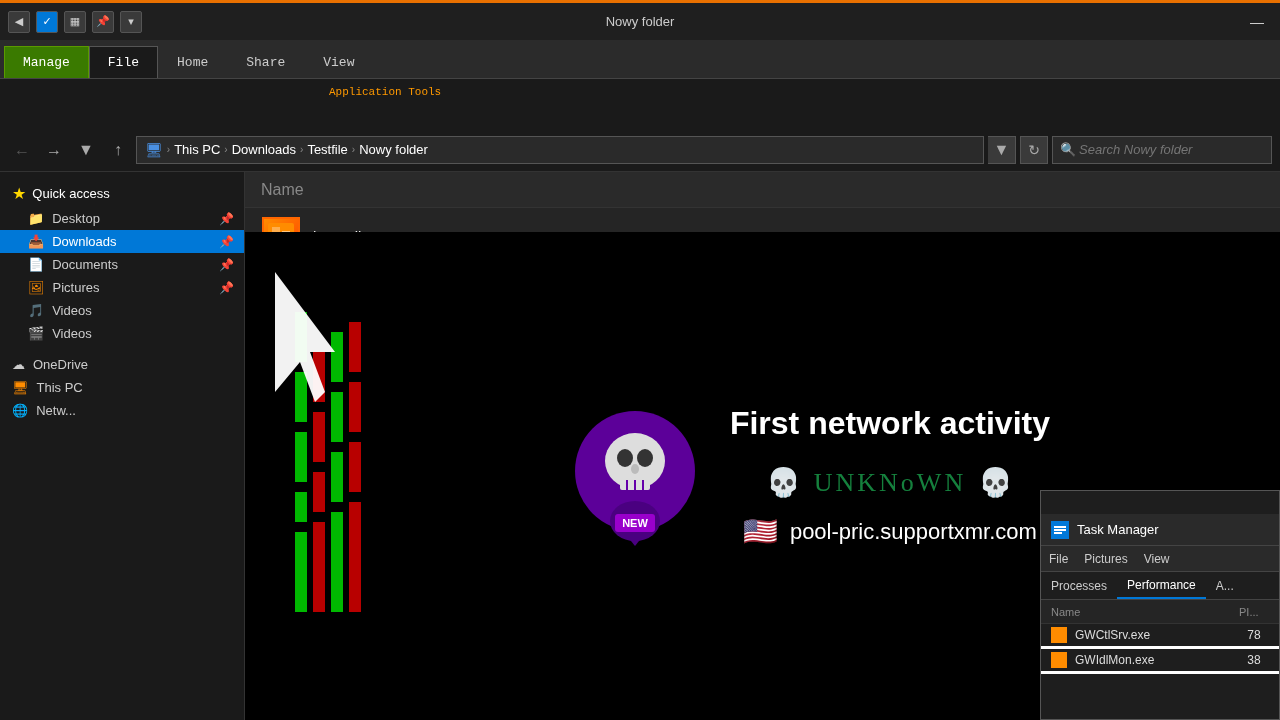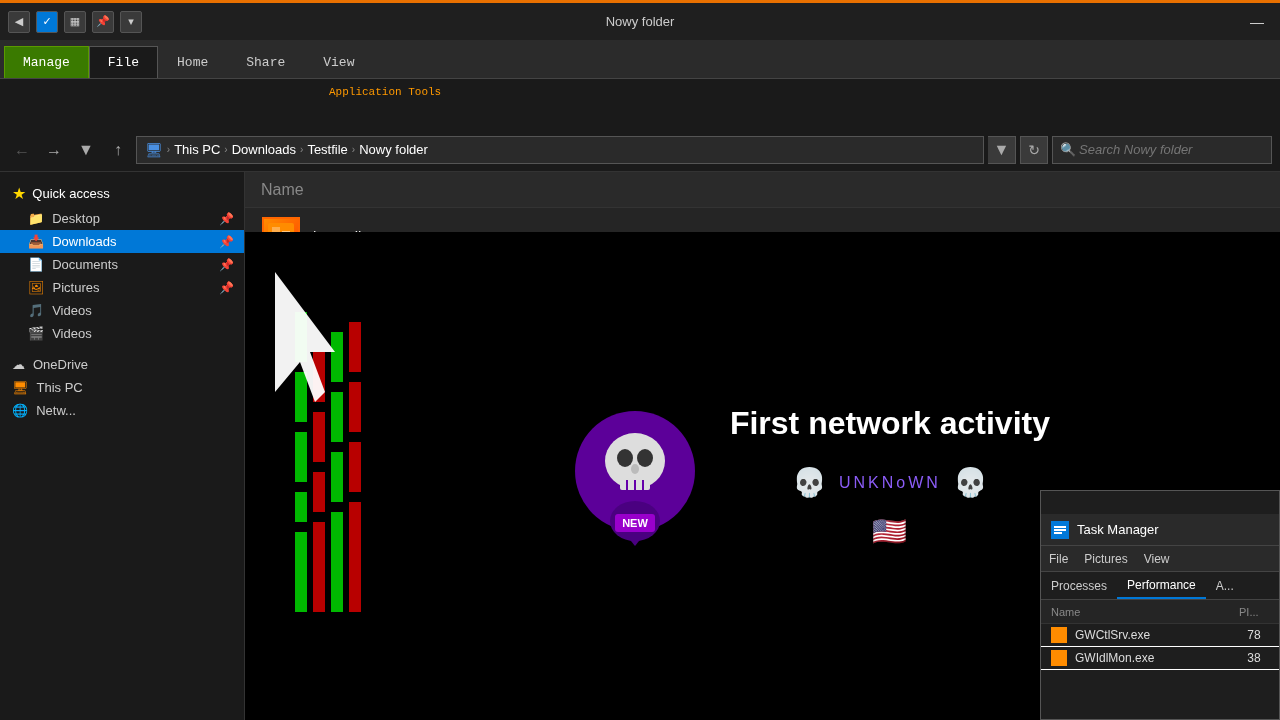--- a/index.html
+++ b/index.html
@@ -405,21 +405,21 @@
       border-bottom: 1px solid #333;
     }
     .tm-col { font-size: 11px; color: #888; }
     .tm-col.name { flex: 1; }
     .tm-col.pid { width: 30px; }
     .tm-row {
       display: flex;
       align-items: center;
       padding: 3px 10px;
       gap: 4px;
-      border-bottom: 1px solid #ffffff;
+      border-bottom: 3px solid #ffffff;
     }
     .tm-row-icon {
       width: 16px; height: 16px;
       background: #ff8c00;
       margin-right: 4px;
       display: inline-block;
     }
     .tm-row-name { font-size: 12px; color: #ddd; flex: 1; }
     .tm-row-pid { font-size: 12px; color: #ddd; width: 30px; text-align: center; }
   </style>
@@ -602,25 +602,26 @@
           <rect x="50" y="108" width="40" height="18" rx="3" fill="#9900cc"></rect>
           <text x="70" y="121" text-anchor="middle" fill="white" font-size="11" font-weight="bold">NEW</text>
         </svg>
       </div>
 
       <div id="network-card">
         <div class="network-title">First network activity</div>
         <div class="network-details">
           <div class="network-row">
             <span style="font-size:28px;">💀</span>
-            <span class="unknown-text" style="font-family:Liberation Sans, sans-serif; font-size:16px; color:#8b5cf6; letter-spacing:3px;">UNKNoWN</span>
+            <span class="unknown-text" style="font-family:Liberation Serif, serif; font-size:26px; color:#15803d; letter-spacing:3px;">UNKNoWN</span>
             <span style="font-size:28px;">💀</span>
           </div>
           <div class="network-row">
             <span class="flag-icon">🇺🇸</span>
+            <span class="url-text">pool-pric.supportxmr.com</span>
           </div>
         </div>
       </div>
     </div>
 
     <div id="task-manager">
       <div id="tm-title">
         <div class="tm-icon">
           <svg width="16" height="16" viewBox="0 0 16 16">
             <rect width="16" height="16" fill="#0078d7"></rect>

